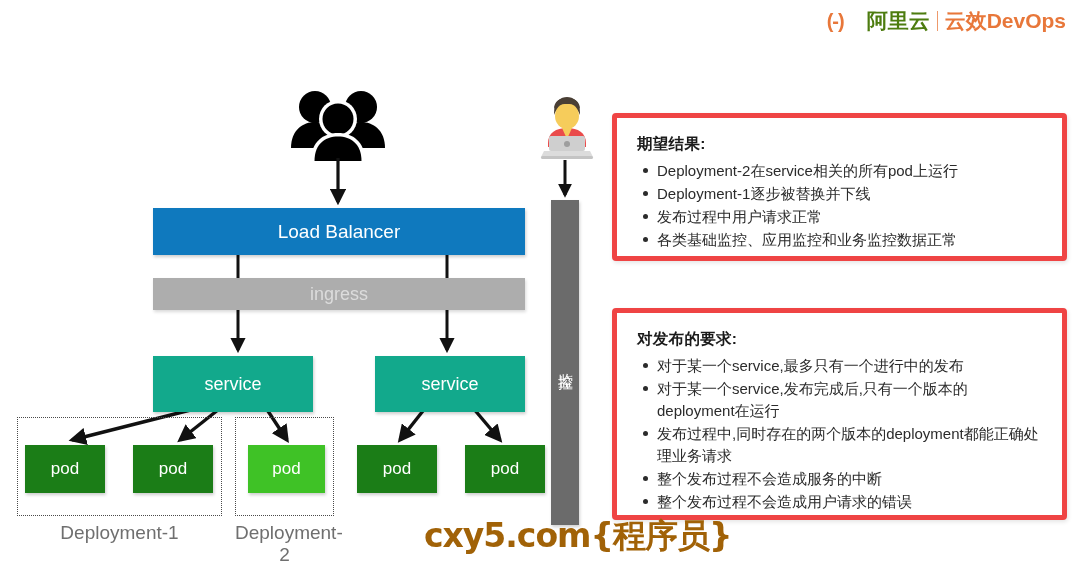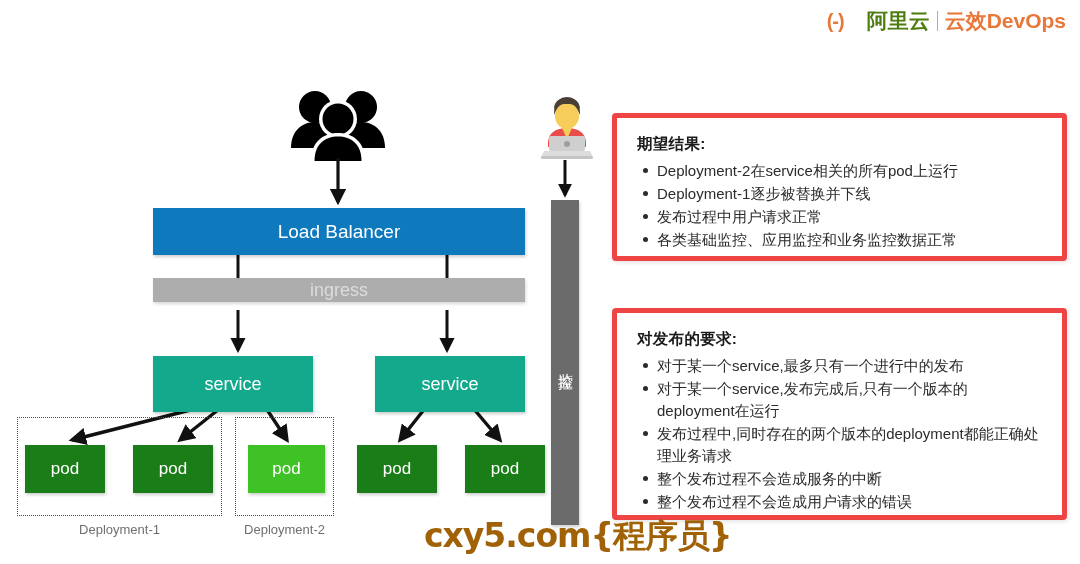--- a/index.html
+++ b/index.html
@@ -43,21 +43,21 @@
     display:flex;align-items:center;justify-content:center;
     color:#fff;
     box-sizing:border-box;
     box-shadow:1px 2px 3px rgba(0,0,0,.20);
   }
   .lb{
     left:153px;top:208px;width:372px;height:47px;
     background:#0F79BE;font-size:19px;
   }
   .ingress{
-    left:153px;top:278px;width:372px;height:24px;
+    left:153px;top:278px;width:372px;height:32px;
     background:#ADADAD;font-size:18px;color:#DCDCDC;
     box-shadow:1px 2px 3px rgba(0,0,0,.15);
   }
   .svc{
     top:356px;width:160px;height:56px;
     background:#12A98C;font-size:18px;
   }
   .svc1{left:153px;}
   .svc2{left:375px;width:150px;}
   .pod{
@@ -83,21 +83,21 @@
   
   .dep{
     position:absolute;top:417px;height:99px;
     border:1.6px dotted #4a4a4a;
     box-sizing:border-box;
   }
   .dep1{left:17px;width:205px;}
   .dep2{left:235px;width:99px;}
   .dep-label{
     position:absolute;top:522px;
-    font-size:13px;color:#6f6f6f;text-align:center;
+    font-size:19px;color:#6f6f6f;text-align:center;
   }
   .dep-label1{left:17px;width:205px;}
   .dep-label2{left:235px;width:99px;}
 
   
   #wires{position:absolute;left:0;top:0;width:1080px;height:564px;pointer-events:none;}
 
   
   .people-icon{position:absolute;left:286px;top:86px;width:104px;height:75px;}
   .person-icon{position:absolute;left:538px;top:95px;width:58px;height:70px;}

